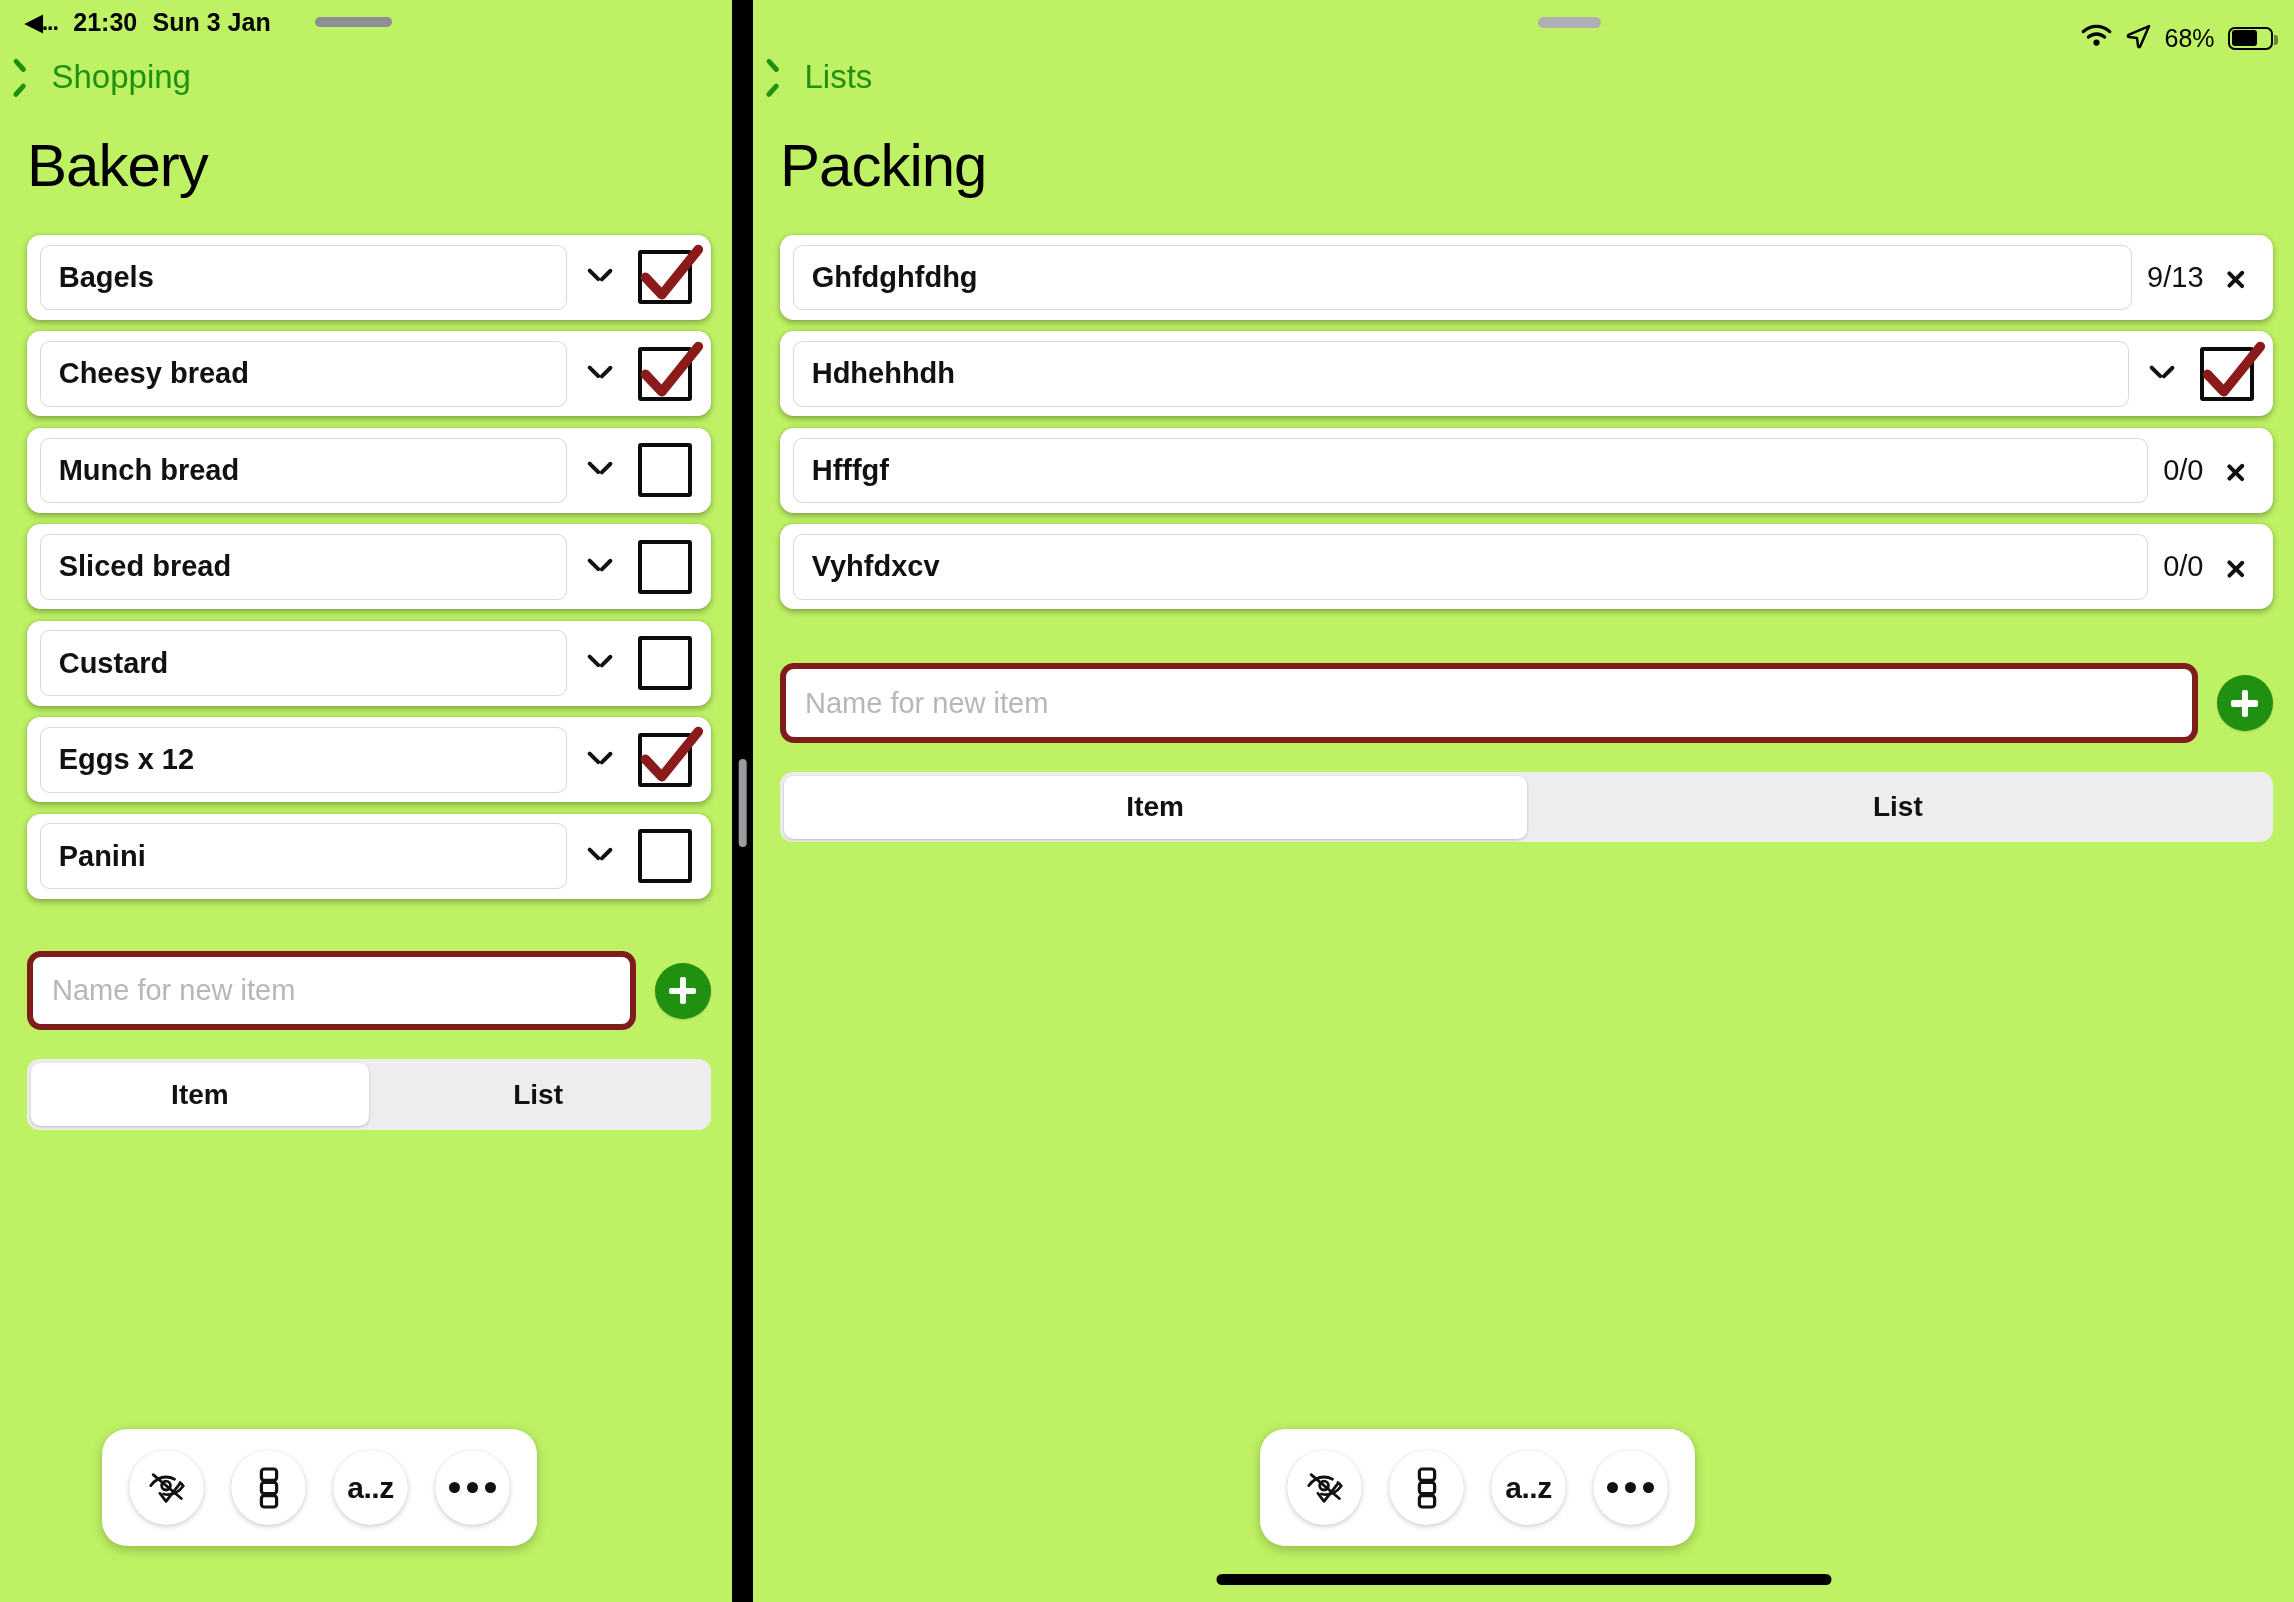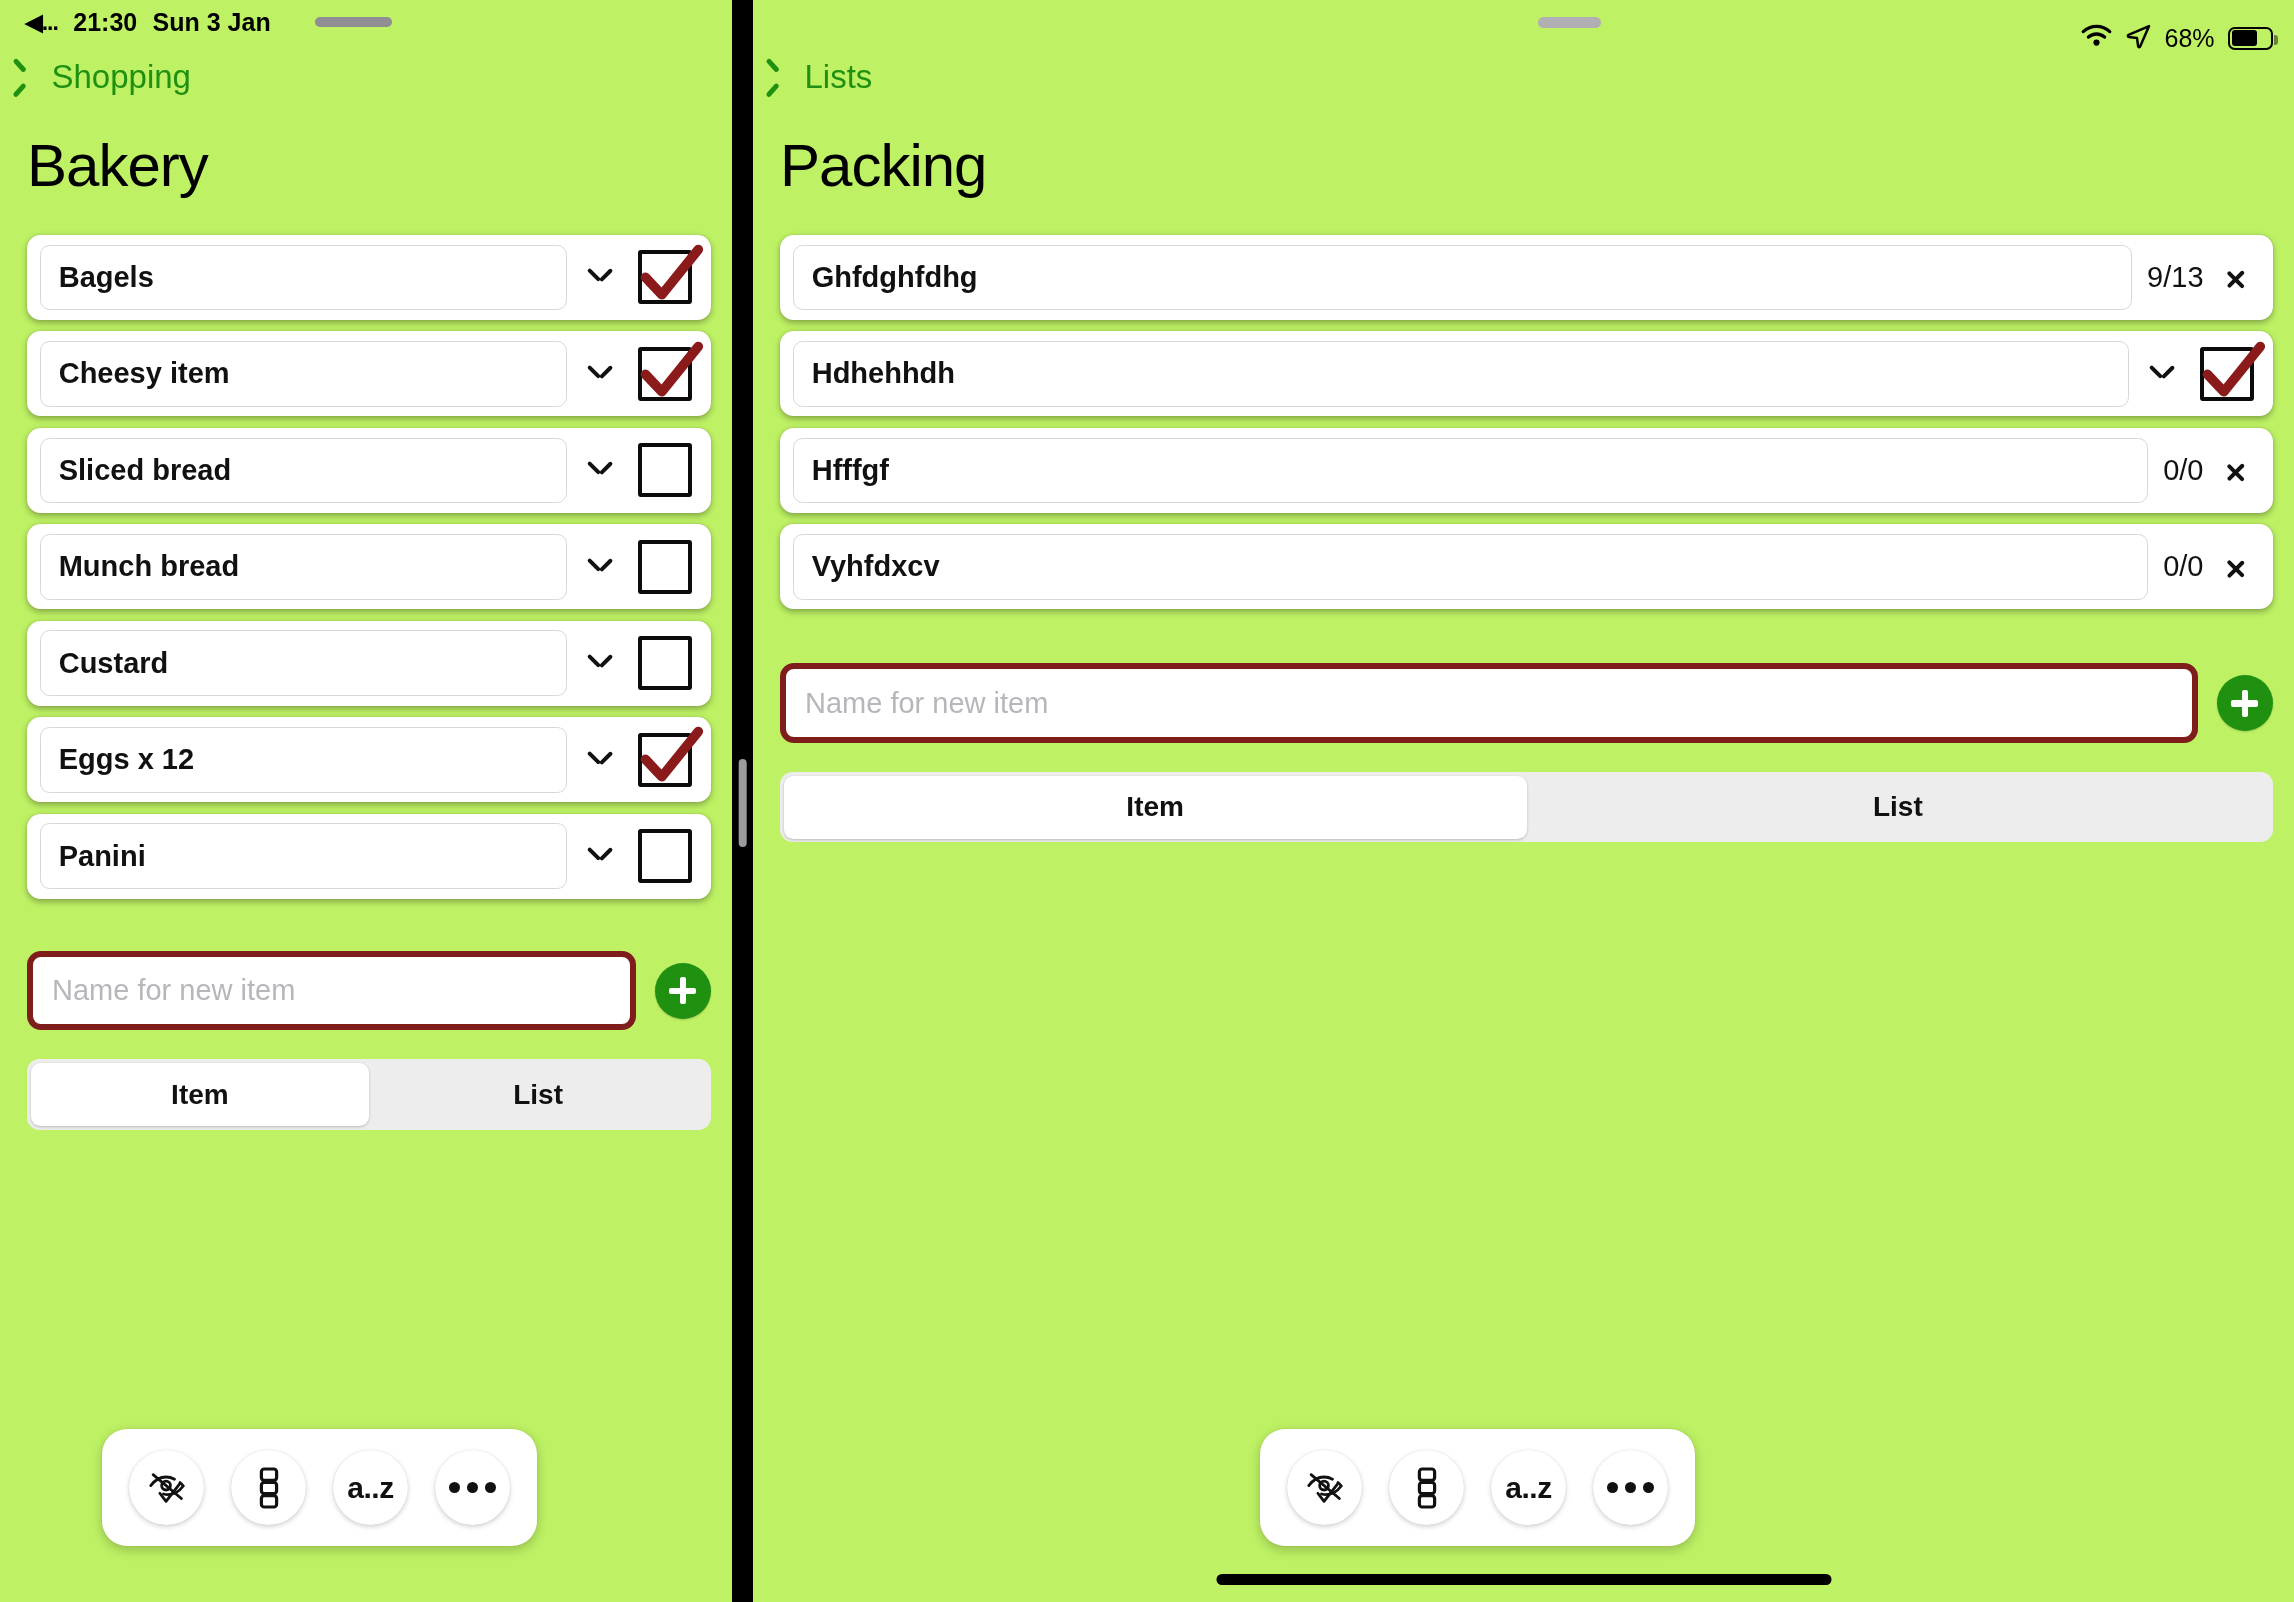--- a/index.html
+++ b/index.html
@@ -225,35 +225,35 @@
           <div class="card">
             <div class="card-field">Bagels</div>
             <div class="chev-down"></div>
             <div class="checkbox checked">
               <svg class="check-svg" viewBox="0 0 76 76">
                 <path d="M13 40 L30 58 L68 11" fill="none" stroke="#8B1A1A" stroke-width="10" stroke-linecap="round" stroke-linejoin="round"></path>
               </svg>
             </div>
           </div>
           <div class="card">
-            <div class="card-field">Cheesy item</div>
+            <div class="card-field">Cheesy bread</div>
             <div class="chev-down"></div>
             <div class="checkbox checked">
               <svg class="check-svg" viewBox="0 0 76 76">
                 <path d="M13 40 L30 58 L68 11" fill="none" stroke="#8B1A1A" stroke-width="10" stroke-linecap="round" stroke-linejoin="round"></path>
               </svg>
             </div>
           </div>
           <div class="card">
+            <div class="card-field">Munch bread</div>
+            <div class="chev-down"></div>
+            <div class="checkbox"></div>
+          </div>
+          <div class="card">
             <div class="card-field">Sliced bread</div>
-            <div class="chev-down"></div>
-            <div class="checkbox"></div>
-          </div>
-          <div class="card">
-            <div class="card-field">Munch bread</div>
             <div class="chev-down"></div>
             <div class="checkbox"></div>
           </div>
           <div class="card">
             <div class="card-field">Custard</div>
             <div class="chev-down"></div>
             <div class="checkbox"></div>
           </div>
           <div class="card">
             <div class="card-field">Eggs x 12</div>

